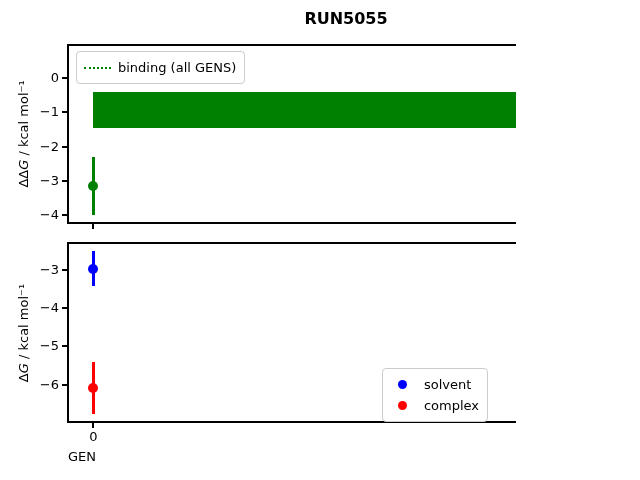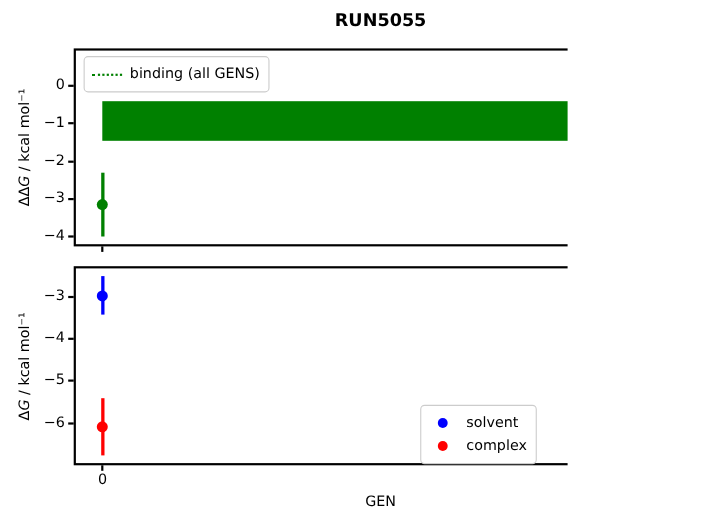--- a/index.html
+++ b/index.html
@@ -10,21 +10,21 @@
   .axes{position:absolute;border:2px solid #000;box-sizing:border-box;background:transparent;}
   .band{position:absolute;}
   .ebar{position:absolute;}
   .dot{position:absolute;border-radius:50%;}
   .tick{position:absolute;background:#000;}
   .ticklabel{position:absolute;font-size:13px;color:#000;line-height:14px;}
   .ylab-wrap{position:absolute;width:0;height:0;}
   .ylab-inner{position:absolute;transform:translate(-50%,-50%) rotate(-90deg);
               white-space:nowrap;font-size:13px;color:#000;}
   .ylab-inner i{font-style:italic;}
-  .xlabel{position:absolute;font-size:13px;color:#000;text-align:center;}
+  .xlabel{position:absolute;font-size:13px;color:#000;text-align:left;}
   .legend{position:absolute;background:rgba(255,255,255,0.88);border:1px solid #cccccc;
           border-radius:4px;padding:5px 8px 5px 5px;}
   .legend-row{display:flex;align-items:center;height:21px;}
   .glyph-cell{width:30px;display:flex;justify-content:center;align-items:center;flex:none;}
   .glyph-dot{width:9px;height:9px;border-radius:50%;}
   .glyph-dotline{width:27px;height:0;border-top:2px dotted;}
   .legend-label{font-size:13px;color:#000;margin-left:6px;white-space:nowrap;}
 </style>
 </head>
 <body>

